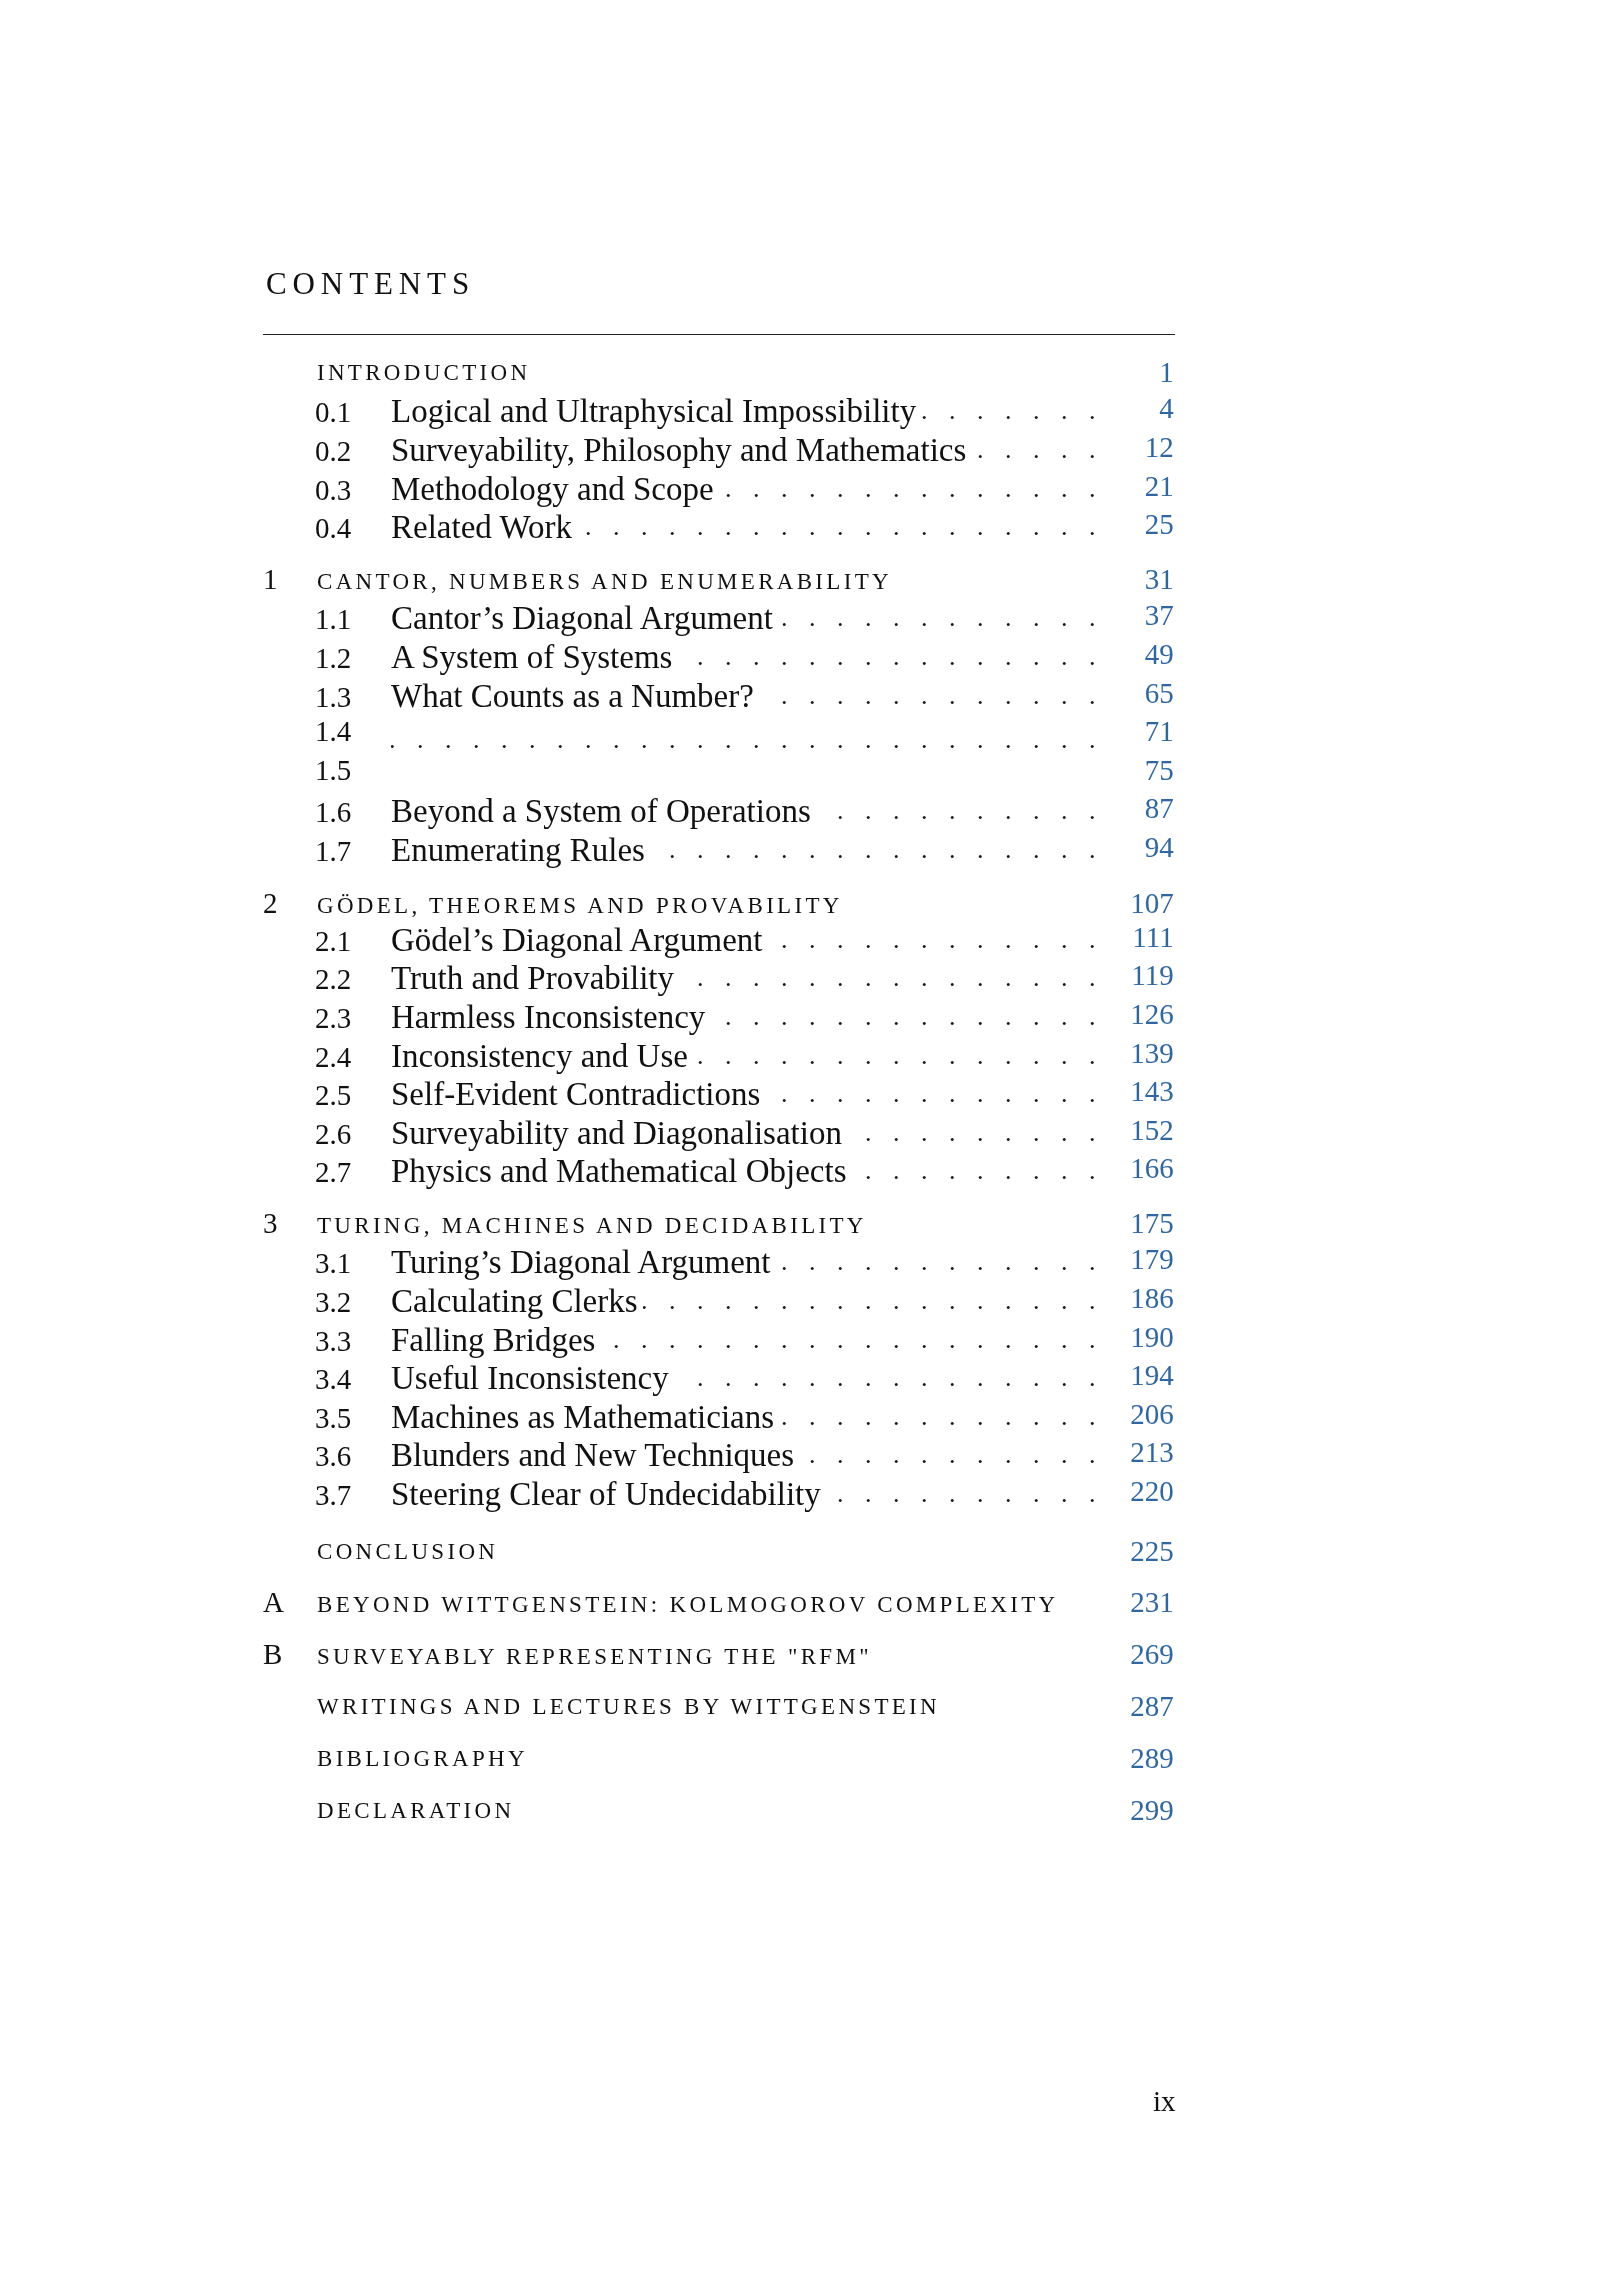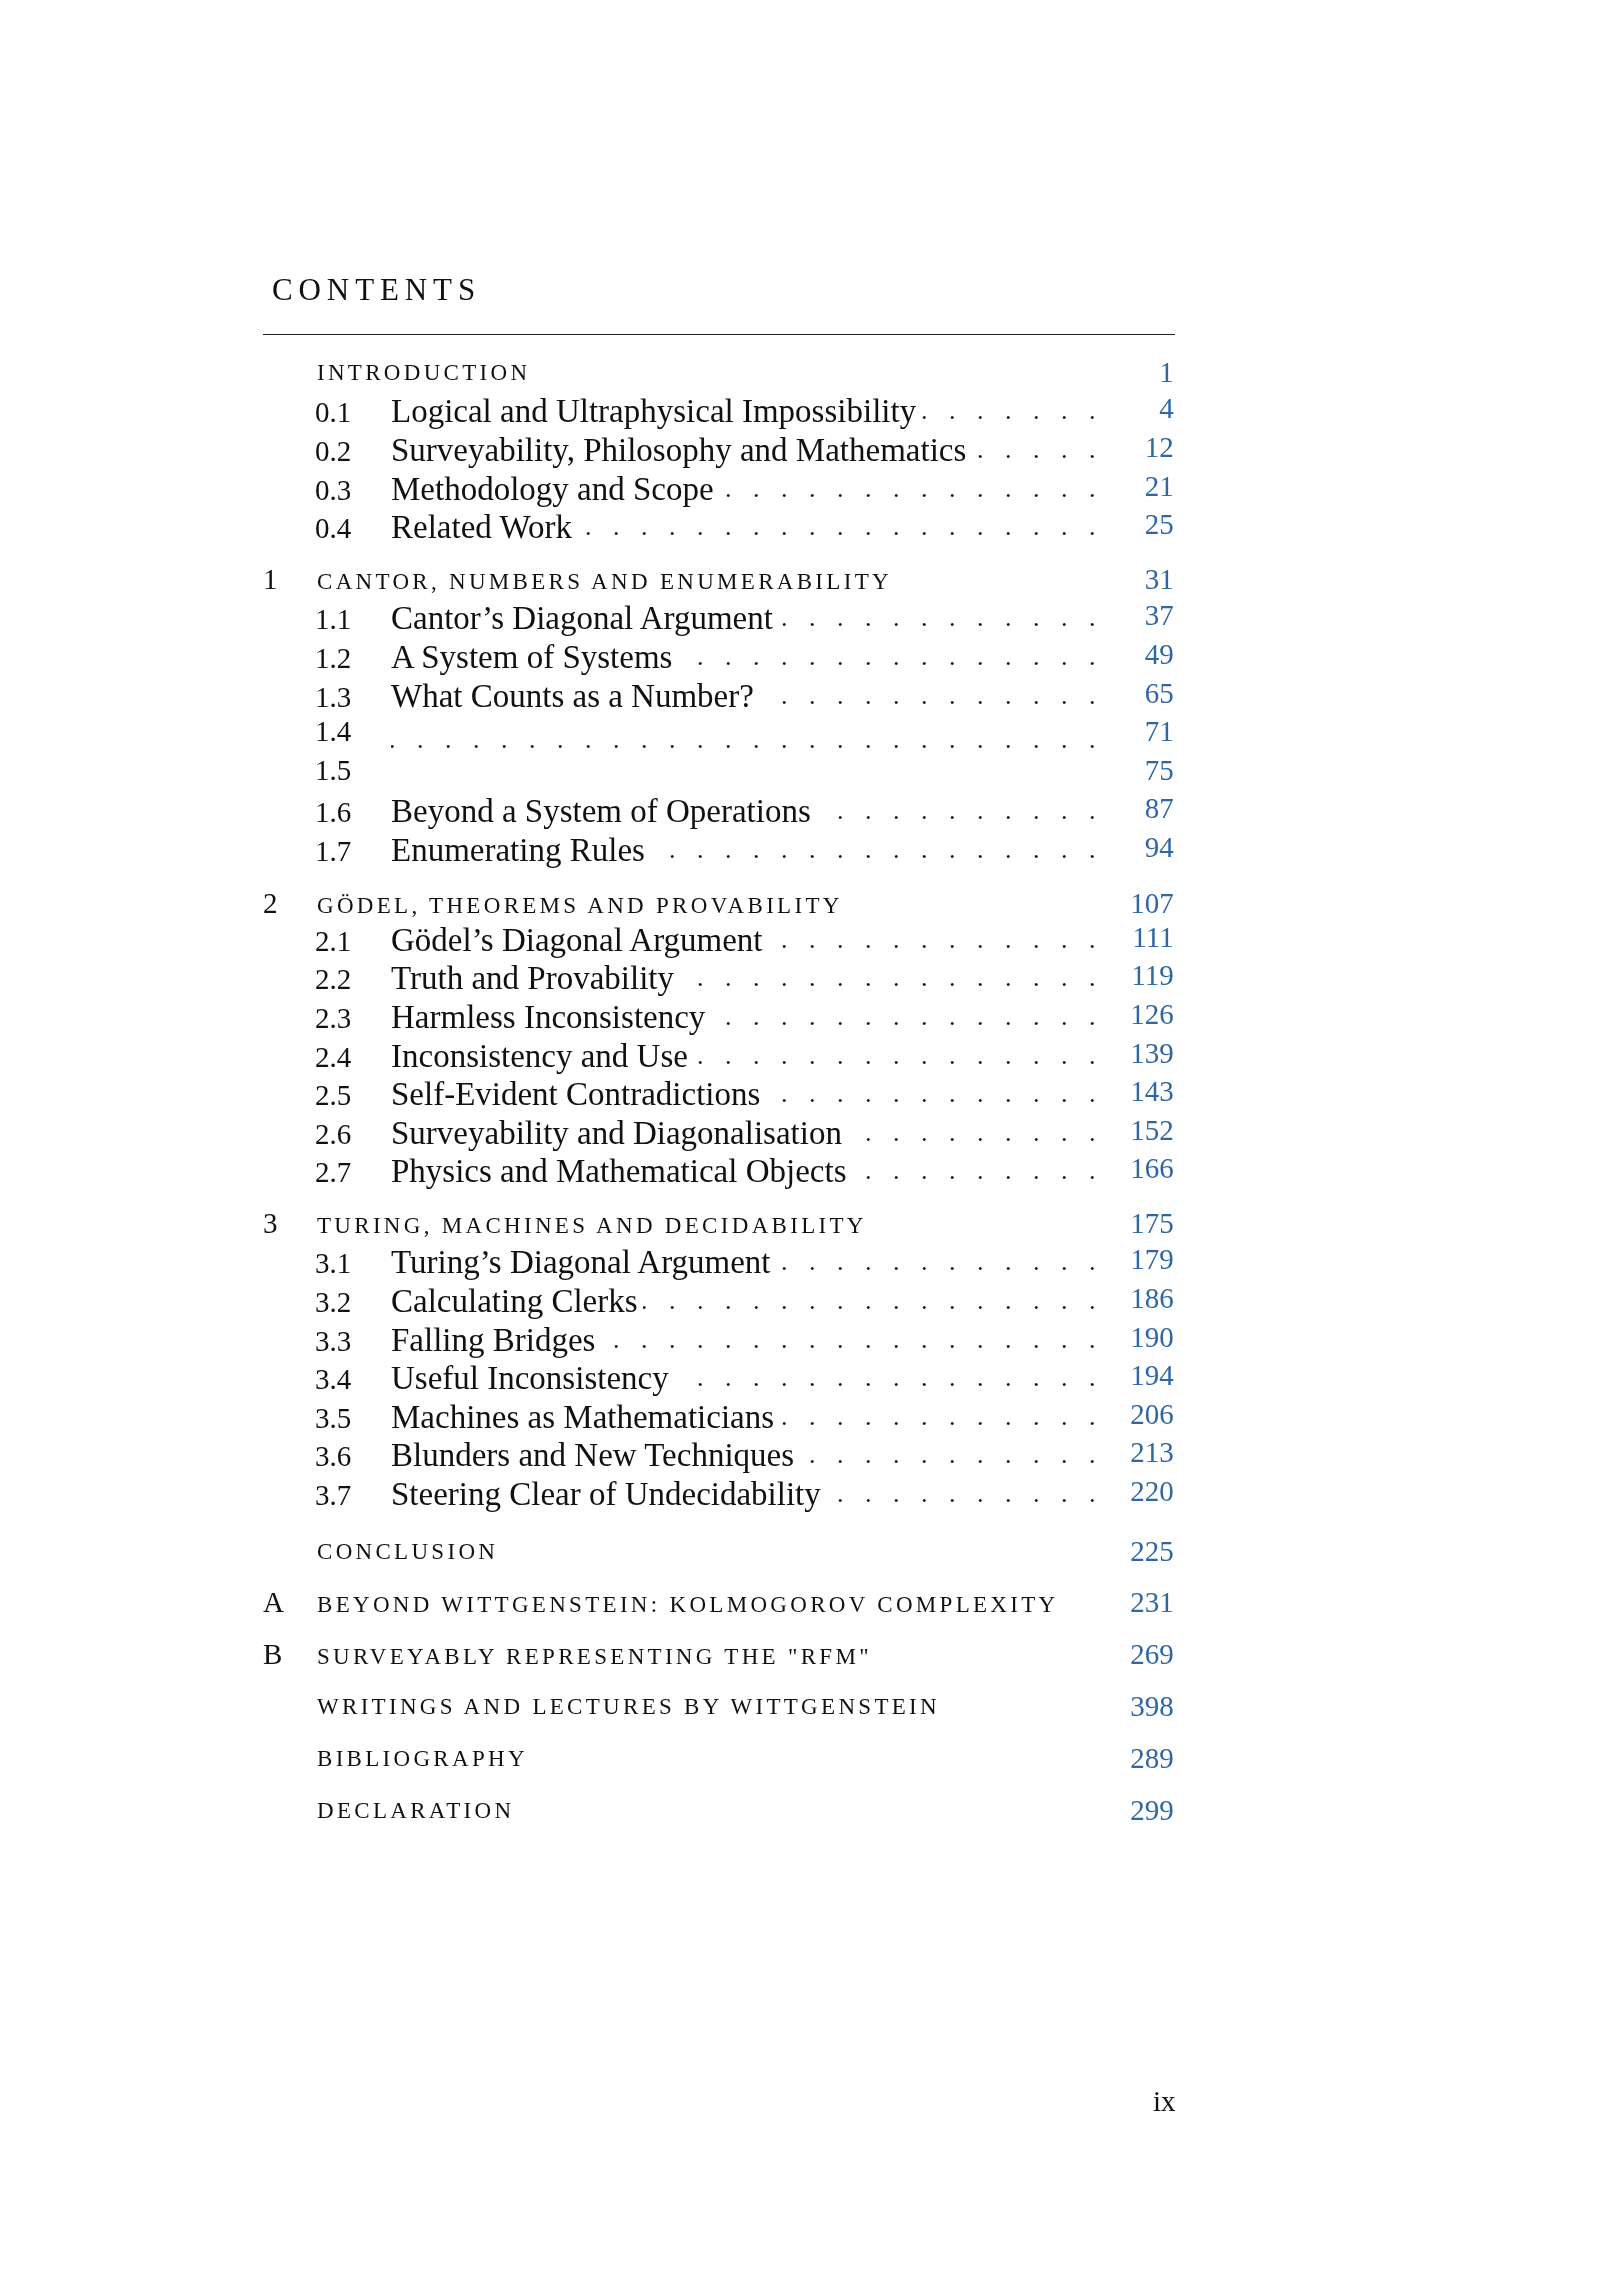--- a/index.html
+++ b/index.html
@@ -1,19 +1,19 @@
 <!DOCTYPE html>
 <html style="font-size:10.5px"><head>
 <meta charset="utf-8">
 <style>
   html, body { margin: 0; padding: 0; background: #ffffff; }
   body { width: 1623px; height: 2295px; position: relative; overflow: hidden;
          font-family: "Liberation Serif", "DejaVu Serif", serif; color: #111; }
   .page-title { position: absolute; left: 264px; top: 263px; font-size: 31px; letter-spacing: 5.9px;
-                line-height: 37px; margin: 8px; font-weight: normal; }
+                line-height: 37px; margin: 2px; font-weight: normal; }
   .rule { position: absolute; left: 263px; top: 334px; width: 912px; height: 1.3px; background: #222; }
   .toc { position: absolute; left: 263px; top: 0; width: 912px; }
   .row { position: absolute; left: 0; width: 912px; height: 39px; display: flex; align-items: baseline; }
   .row .num { display: inline-block; white-space: nowrap; }
   .row .title { white-space: nowrap; }
   .row .leader { flex: 1 1 auto; overflow: hidden; white-space: nowrap; height: 1em; position: relative; }
   .row .page { color: #2f67a4; text-align: right; min-width: 52px; margin-left: auto; }
 
   .row.section { font-size: 33px; line-height: 39px; }
   .row.section .num { width: 76px; margin-left: 52px; font-size: 29px; }
@@ -218,21 +218,21 @@
       <span class="page">231</span>
     </div>
     <div class="row chapter" style="top: 1635px;">
       <span class="num">B</span>
       <span class="title">Surveyably Representing the "RFM"</span>
       <span class="page">269</span>
     </div>
     <div class="row chapter" style="top: 1687px;">
       <span class="num"></span>
       <span class="title">Writings and Lectures by Wittgenstein</span>
-      <span class="page">398</span>
+      <span class="page">287</span>
     </div>
     <div class="row chapter" style="top: 1739px;">
       <span class="num"></span>
       <span class="title">Bibliography</span>
       <span class="page">289</span>
     </div>
     <div class="row chapter" style="top: 1791px;">
       <span class="num"></span>
       <span class="title">Declaration</span>
       <span class="page">299</span>

